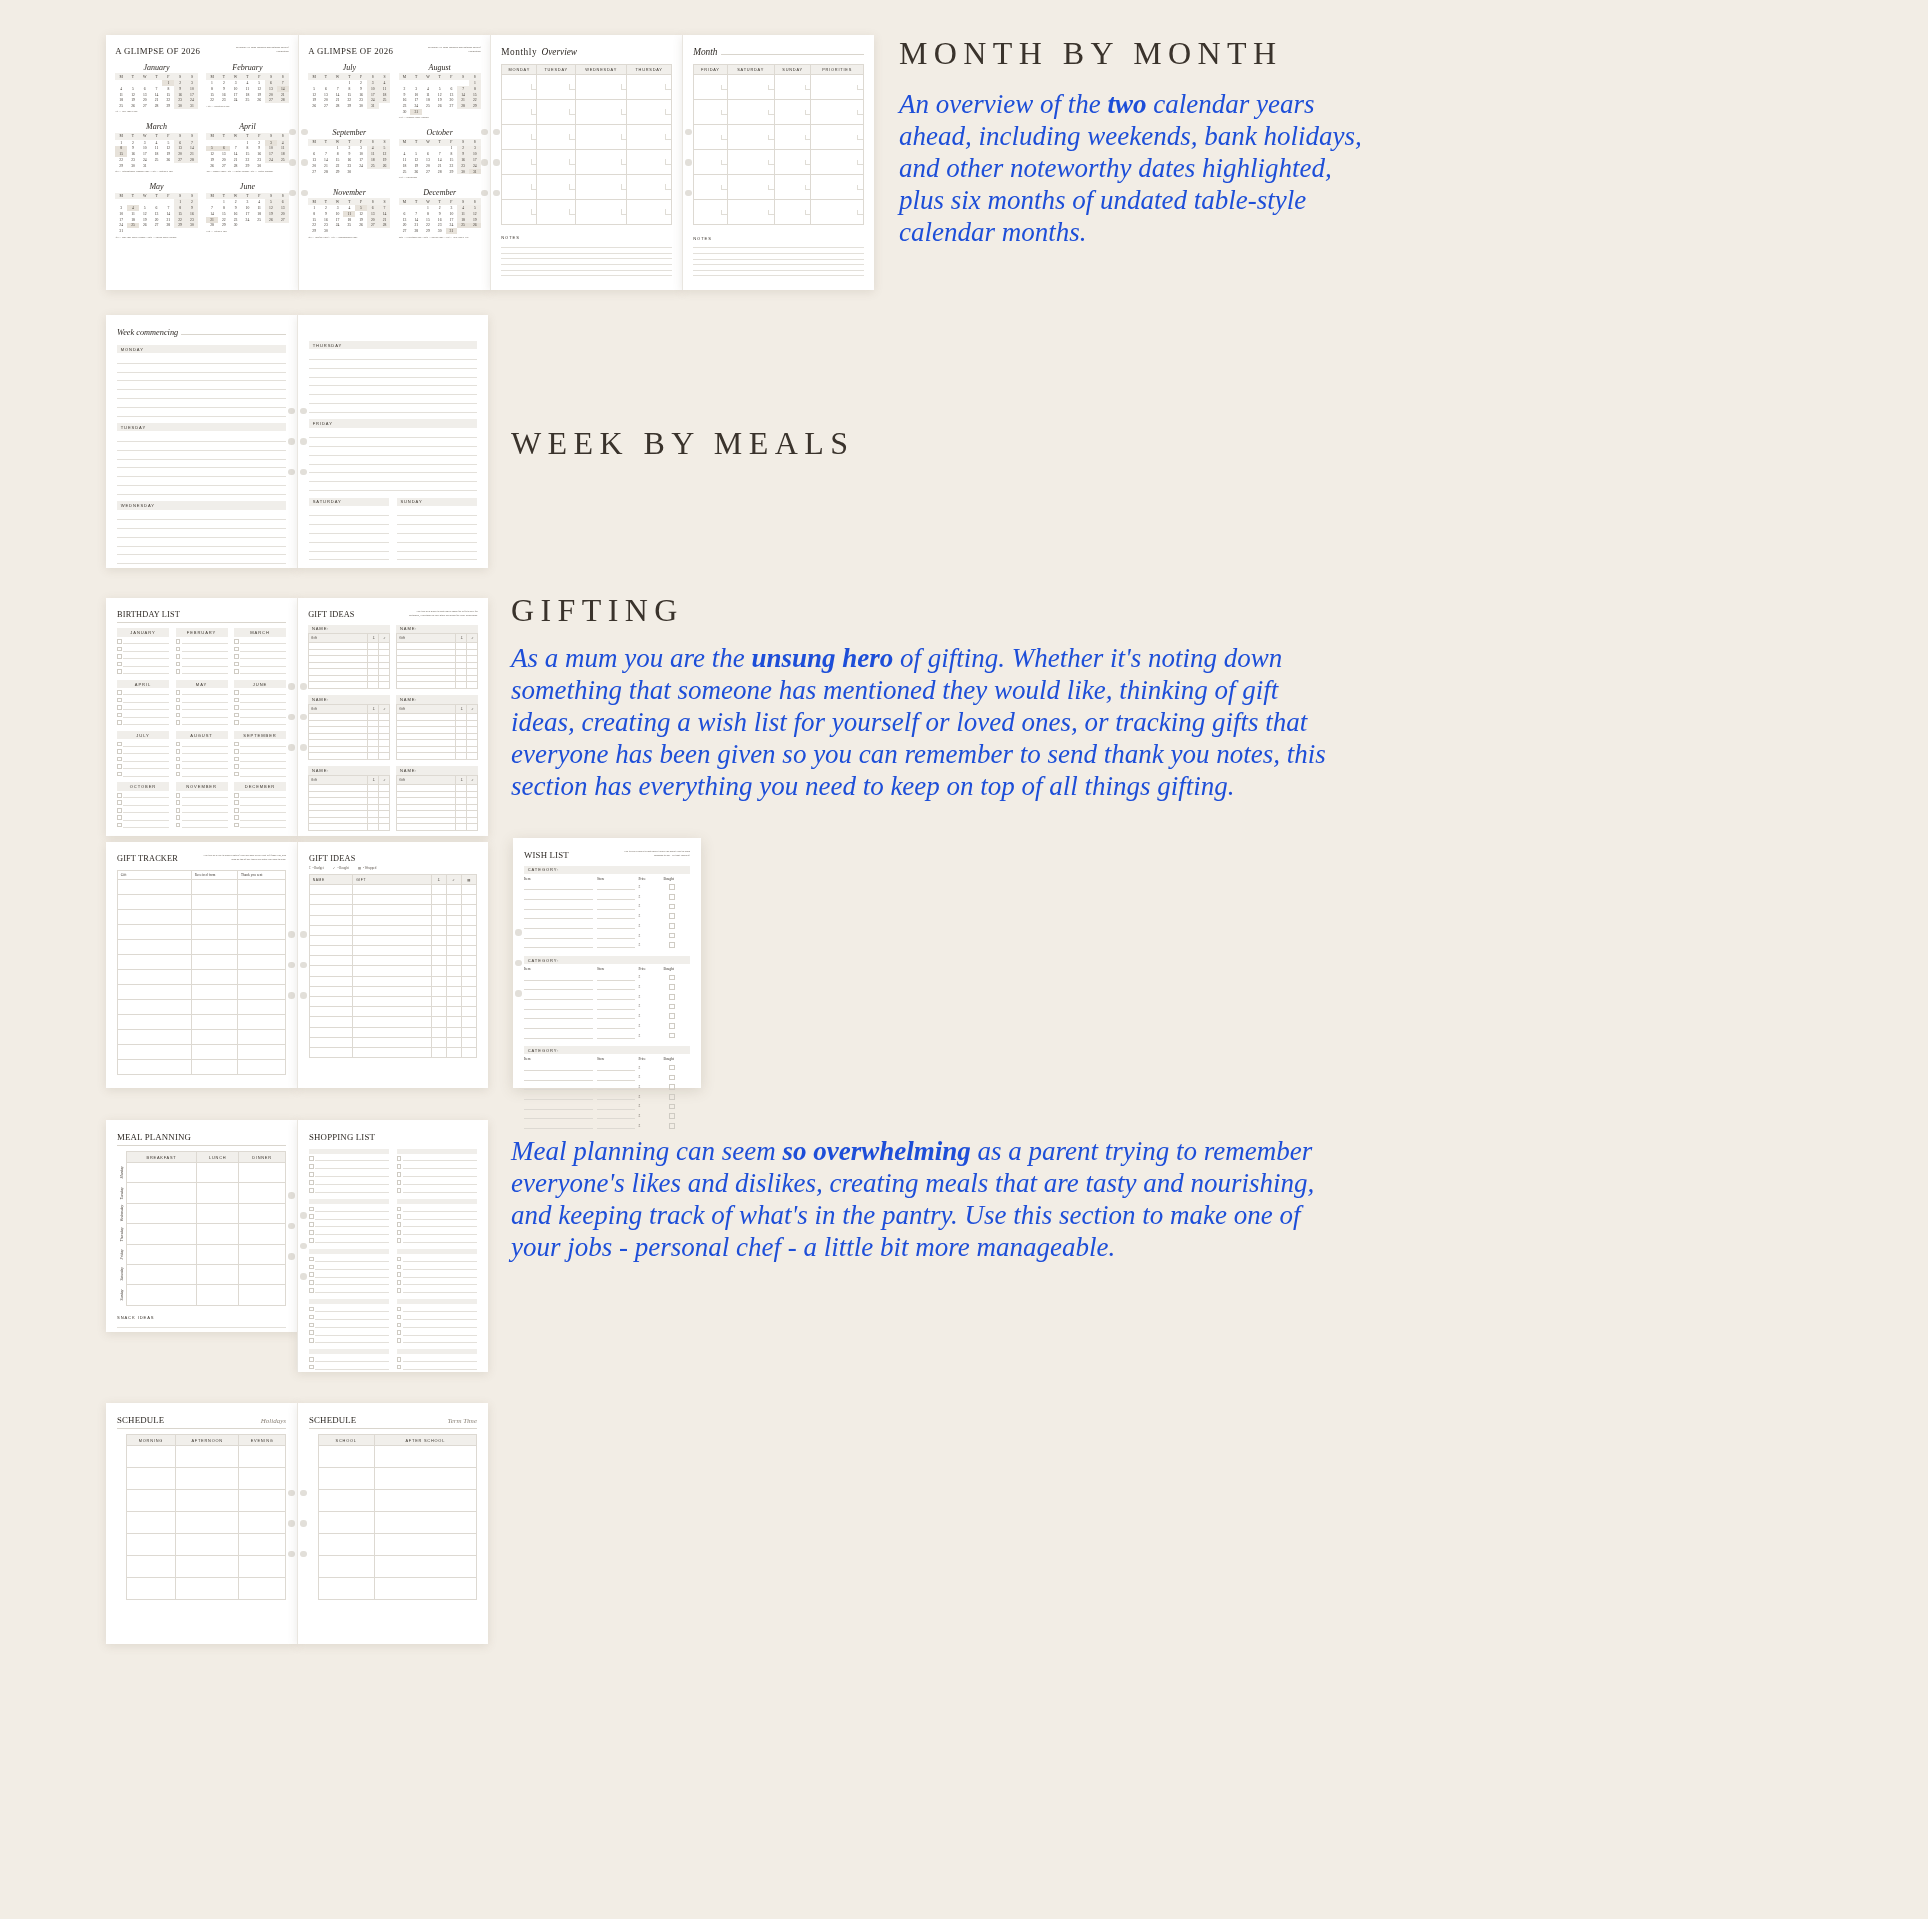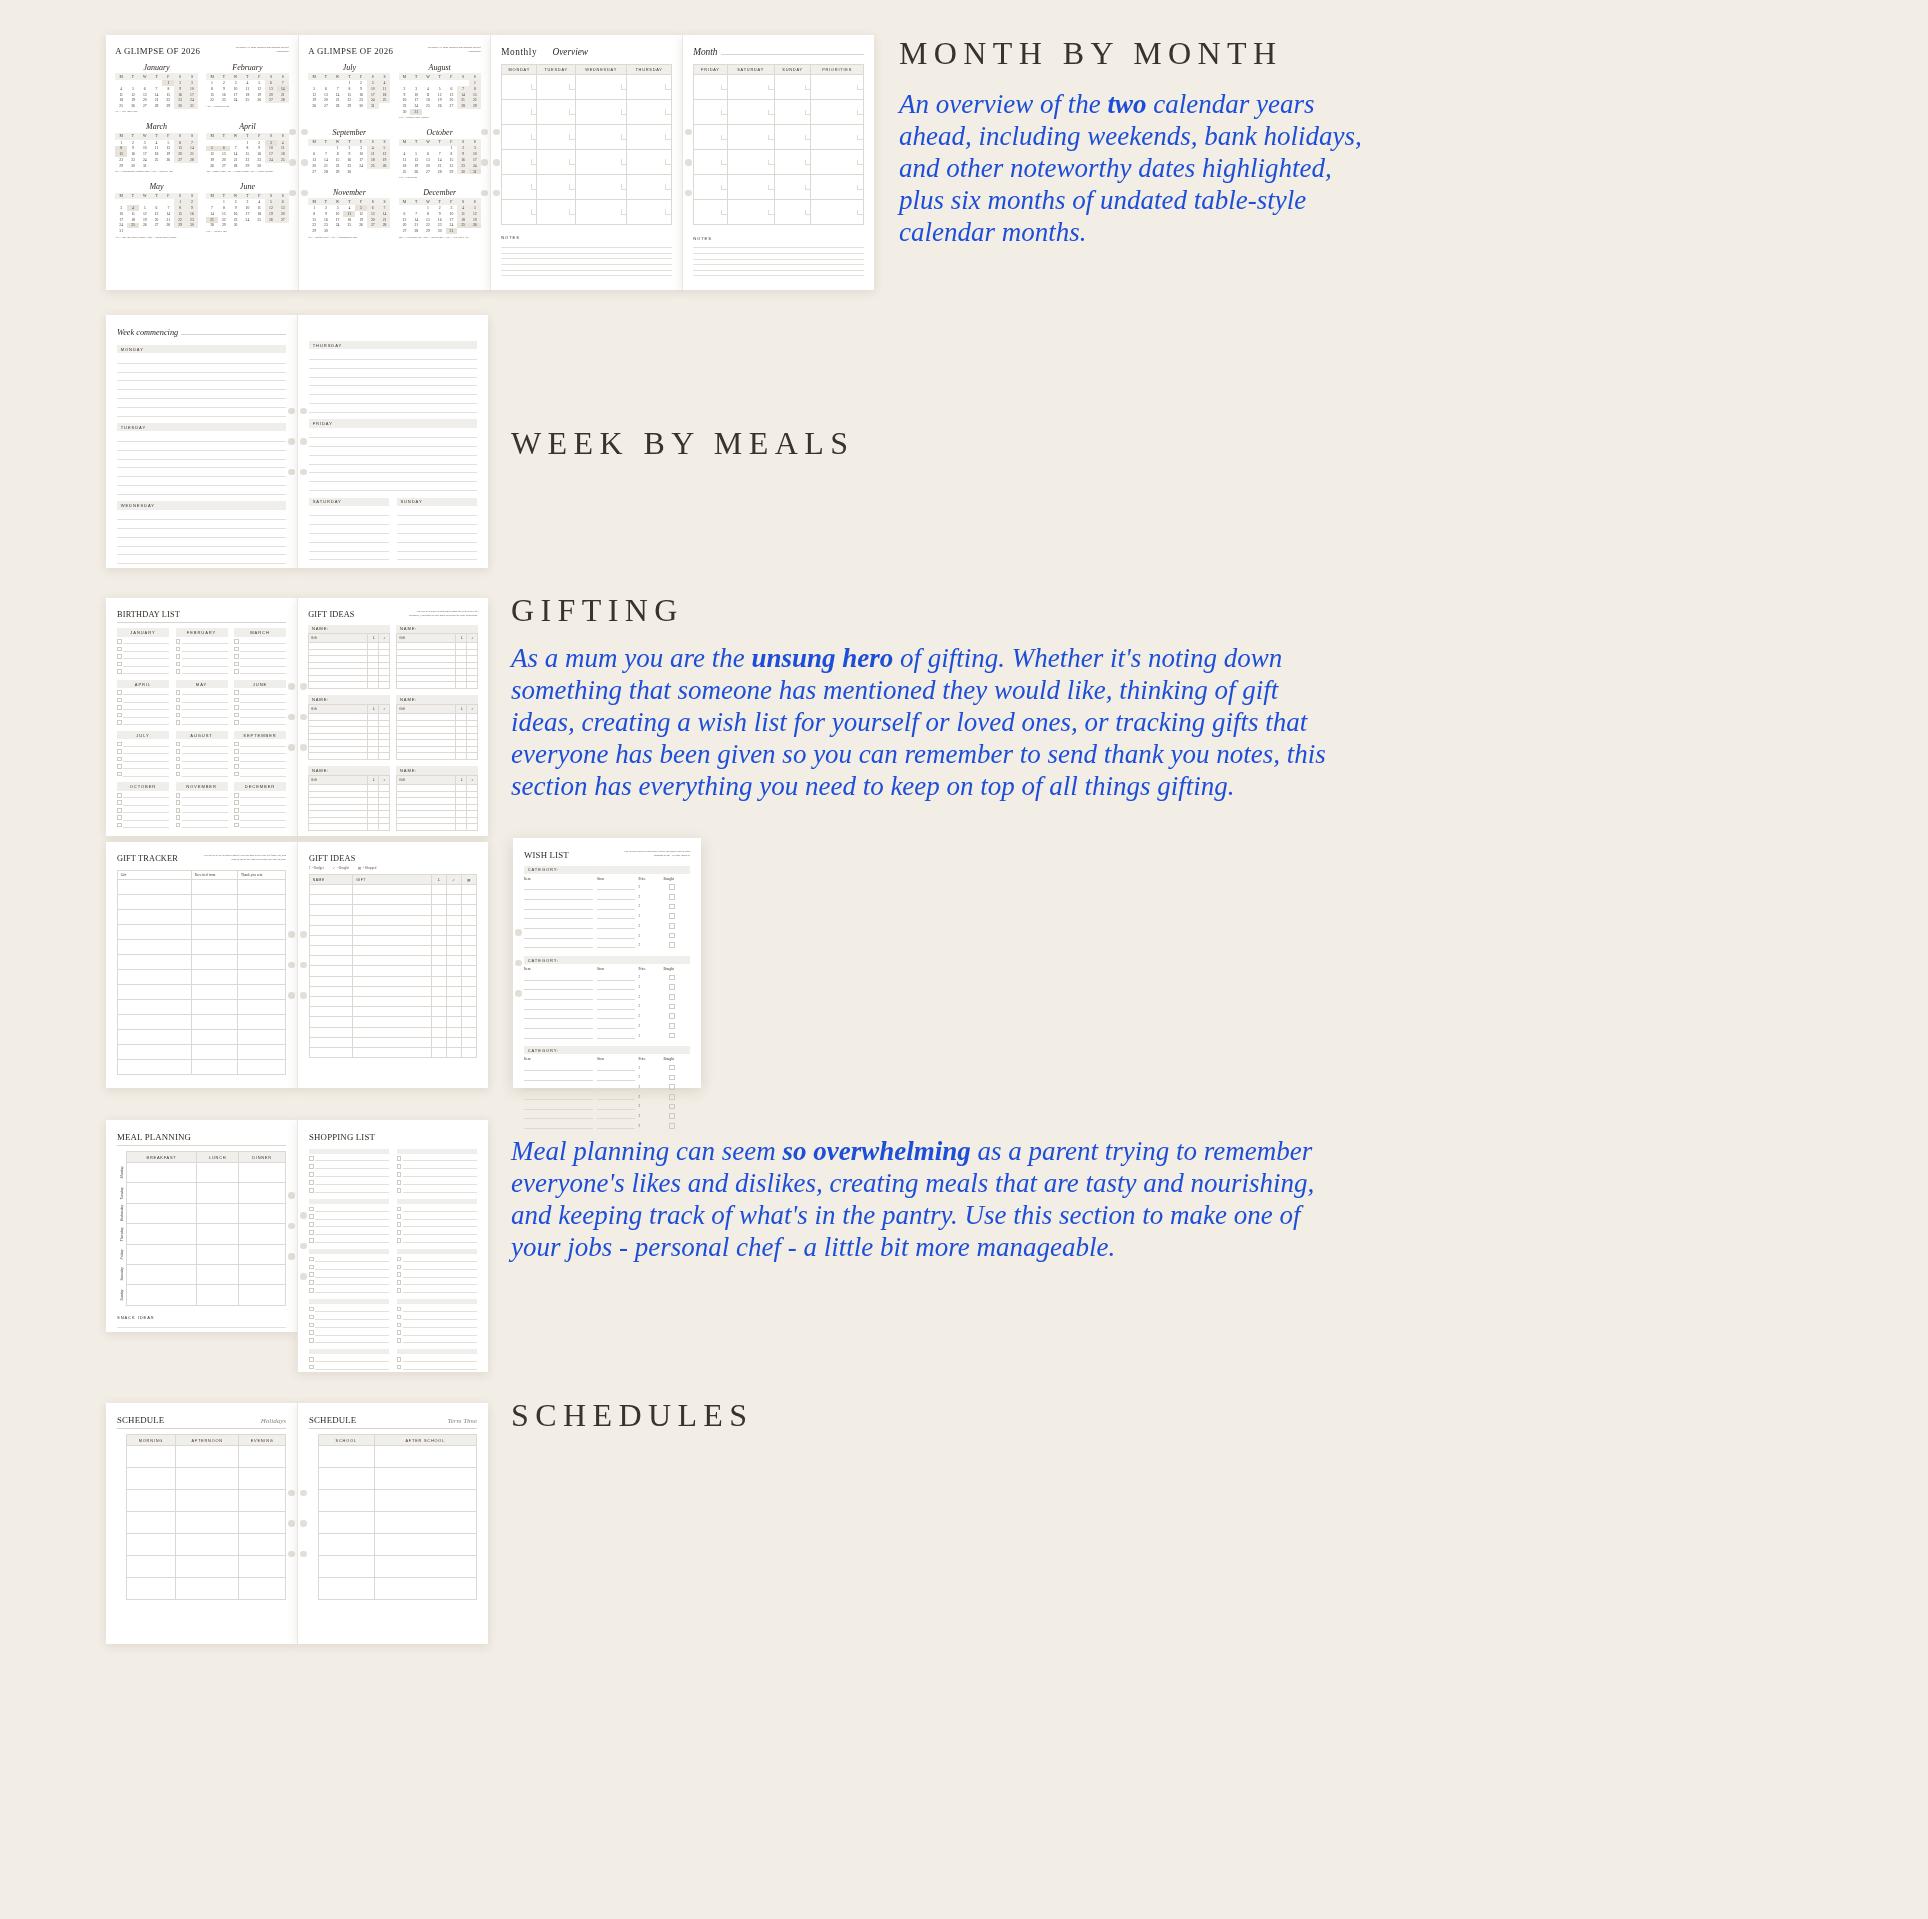--- a/index.html
+++ b/index.html
@@ -894,21 +894,21 @@
       <div class="holes" style="right:0.9px;">
           <i></i>
           <i></i>
           <i></i>
         </div>
     </div>
 
     <div class="page sheet" style="position:relative;width:192px;height:255px;padding:12px 10.2px 9.3px;">
       <div style="font-size:9.3px;">
         <span class="ph">Monthly</span>
-        <span class="ph ph-script" style="margin-left:13px;font-family:Liberation Serif, serif;">Overview</span>
+        <span class="ph ph-script" style="margin-left:2px;font-family:Liberation Serif, serif;">Overview</span>
       </div>
       <table class="grid" style="margin-top:6.5px;">
           <thead>
             <tr id="moHead">
               <th>MONDAY</th>
               <th>TUESDAY</th>
               <th>WEDNESDAY</th>
               <th>THURSDAY</th>
             </tr>
           </thead>
@@ -2687,18 +2687,15 @@
           </tbody>
       </table>
       <div class="holes" style="left:0.9px;">
           <i></i>
           <i></i>
           <i></i>
         </div>
     </div>
   </div>
 
-  <div class="txtcol" style="left:511px;top:1399px;width:1113px;">
-    <div class="sec-title" style="font-size:32px;">SCHEDULES</div>
-  </div>
 
 </div>
 
 
 </body></html>

